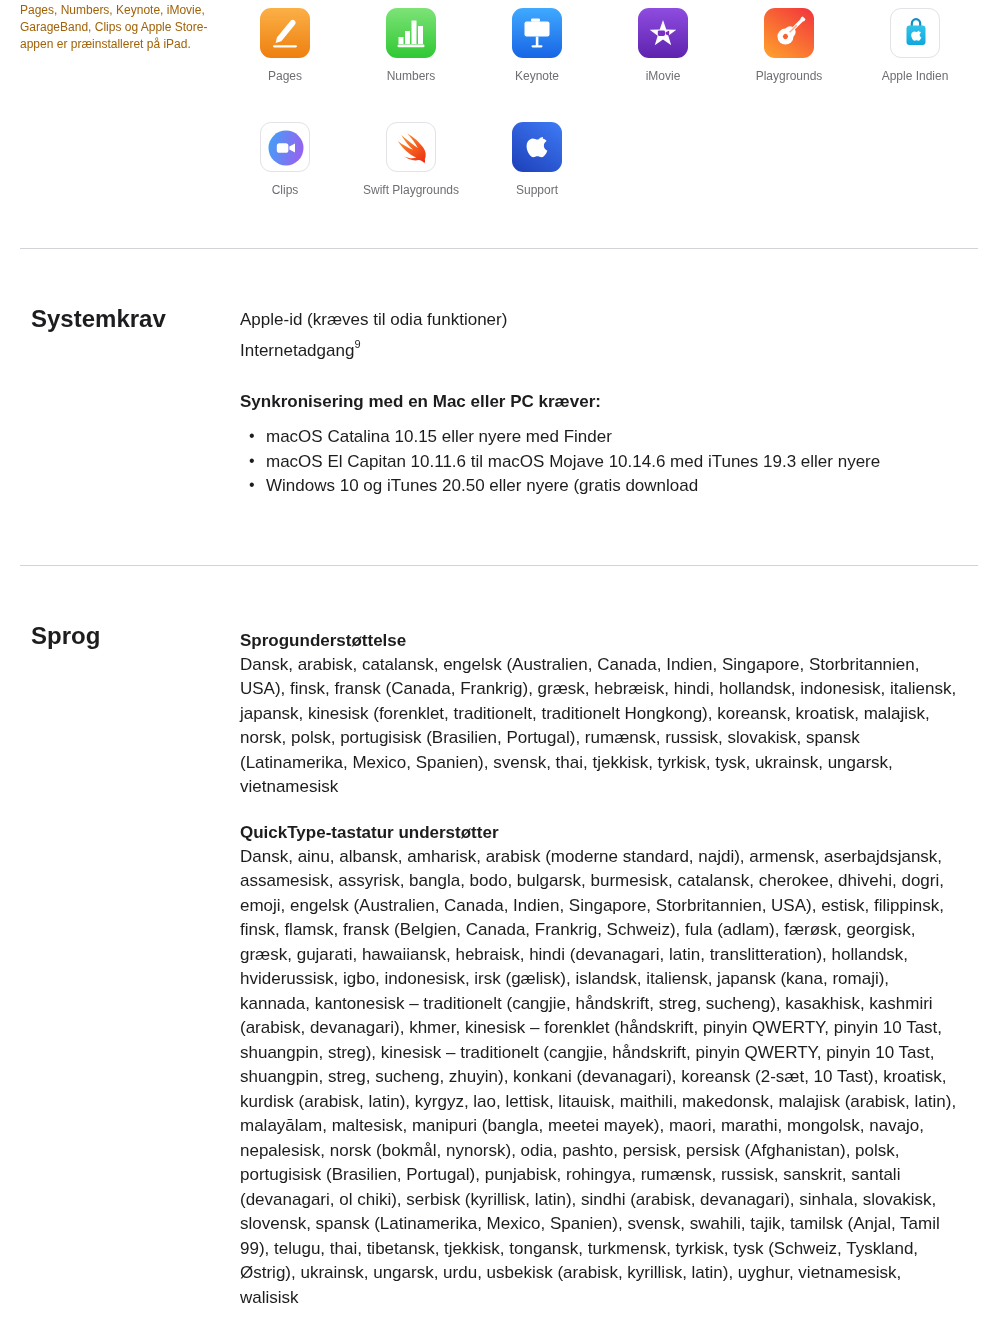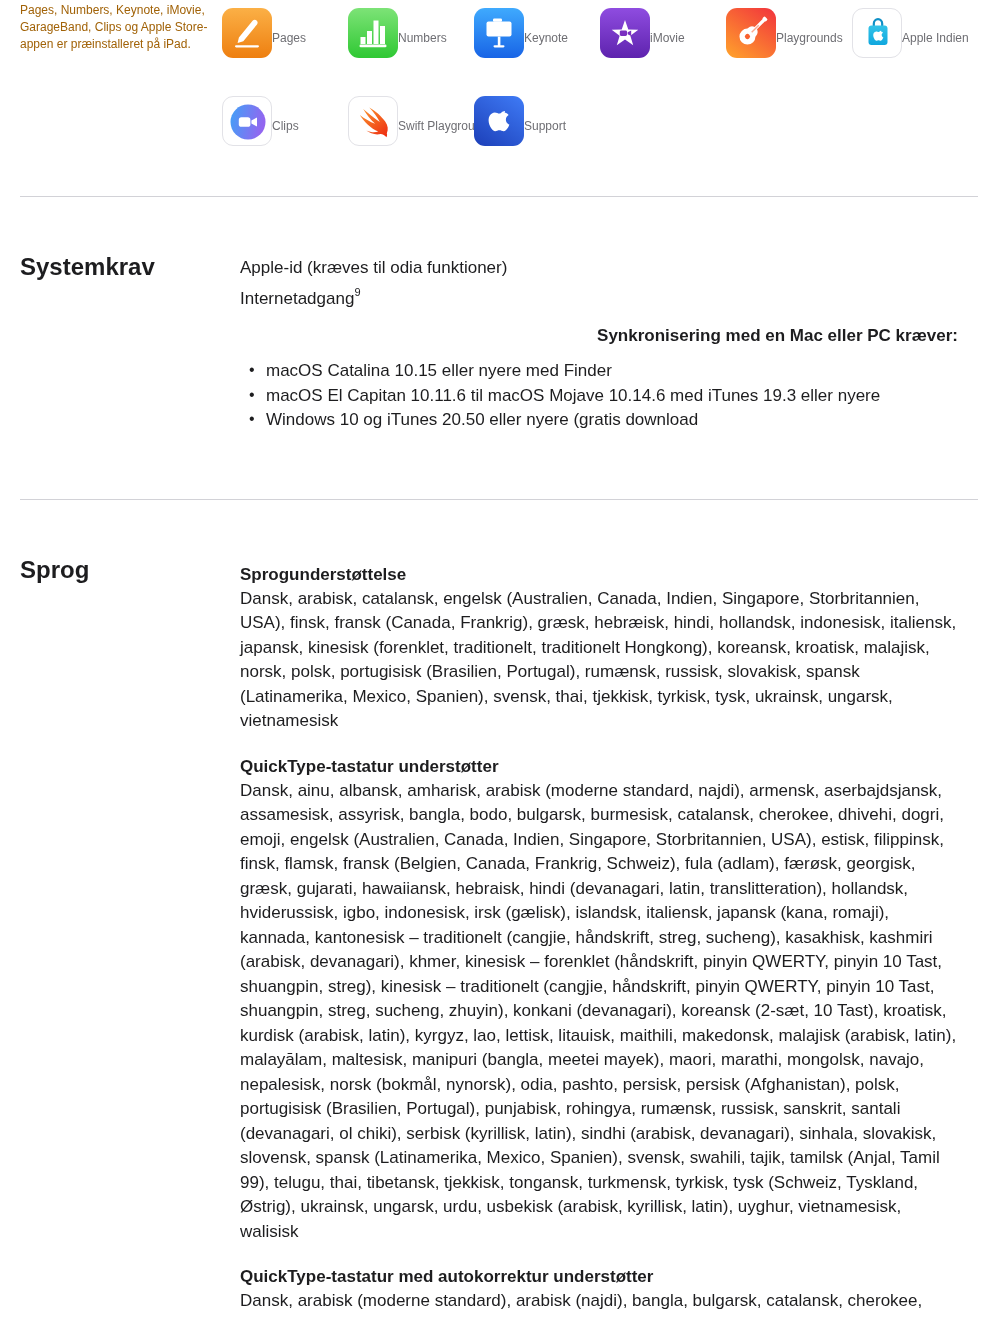--- a/index.html
+++ b/index.html
@@ -7,44 +7,44 @@
     width:998px;height:1335px;overflow:hidden;background:#fff;
     font-family:"Liberation Sans","DejaVu Sans",sans-serif;
     color:#1d1d1f;-webkit-font-smoothing:antialiased;
   }
   
   .apps-section{display:flex;padding-bottom:50px;}
   .note-col{width:202px;padding:2px 0 0 20px;font-size:12px;line-height:17px;color:#a16207;}
   .icons-area{padding-top:8px;}
   .icon-row{display:flex;}
   .icon-row.second{margin-top:38px;}
-  .app-cell{width:126px;display:flex;flex-direction:row;align-items:center;}
+  .app-cell{width:126px;display:flex;flex-direction:column;align-items:center;}
   .app-icon{width:50px;height:50px;border-radius:11px;position:relative;overflow:hidden;box-sizing:border-box;flex:0 0 auto;}
   .app-icon svg{display:block;width:50px;height:50px;}
   .app-icon.bordered{border:1px solid #e2e2e7;background:#fff;}
   .app-label{margin-top:11px;font-size:12px;line-height:15px;color:#6e6e73;text-align:center;white-space:nowrap;}
   .ic-pages{background:linear-gradient(180deg,#fbb046,#ee7f10);}
   .ic-numbers{background:linear-gradient(180deg,#7de377,#2fc833);}
   .ic-keynote{background:linear-gradient(180deg,#3faafe,#1864e6);}
   .ic-imovie{background:linear-gradient(180deg,#8f4ce0,#5e23ae);}
   .ic-garageband{background:linear-gradient(215deg,#f2383c 5%,#ff9e2c 95%);}
   .ic-swift{background:#faf6f2;}
   .ic-support{background:linear-gradient(215deg,#3f7bf6,#1c3fb8);}
   
   hr.divider{border:0;border-top:1px solid #d2d2d7;margin:0 20px;}
   .spec-row{display:flex;align-items:flex-start;}
-  .heading-col{width:240px;box-sizing:border-box;padding:55px 0 0 20px;flex:0 0 auto;}
+  .heading-col{width:240px;box-sizing:border-box;padding:55px 0 0 31px;flex:0 0 auto;}
   .heading-col h2{margin:0;font-size:24px;line-height:29px;font-weight:600;}
   .content-col{width:718px;flex:0 0 auto;}
   .spec-row.systemkrav{padding-bottom:54px;}
   .spec-row.systemkrav .content-col{padding-top:58px;}
   .spec-row.sprog .content-col{padding-top:62px;}
   p.spec-line{margin:0 0 6px;font-size:17px;line-height:25px;}
   p.spec-line sup{font-size:11px;vertical-align:top;line-height:1;position:relative;top:1px;}
-  h3.spec-bold{margin:12px 0 0;font-size:17px;line-height:25px;font-weight:600;text-align:right;}
+  h3.spec-bold{margin:26px 0 0;font-size:17px;line-height:25px;font-weight:600;}
   ul.spec-bullets{margin:11px 0 12px;padding:0 0 0 9px;list-style:none;}
   ul.spec-bullets li{position:relative;padding-left:17px;font-size:17px;line-height:24.5px;}
   ul.spec-bullets li::before{content:"\2022";position:absolute;left:0;top:-1px;font-size:16px;}
   .lang-block h3{margin:0;font-size:17px;line-height:25px;font-weight:600;}
   .lang-block + .lang-block h3{margin-top:20px;}
   .lang-block p{margin:0;font-size:17px;line-height:24.5px;}
 </style>
 </head>
 <body>
 

